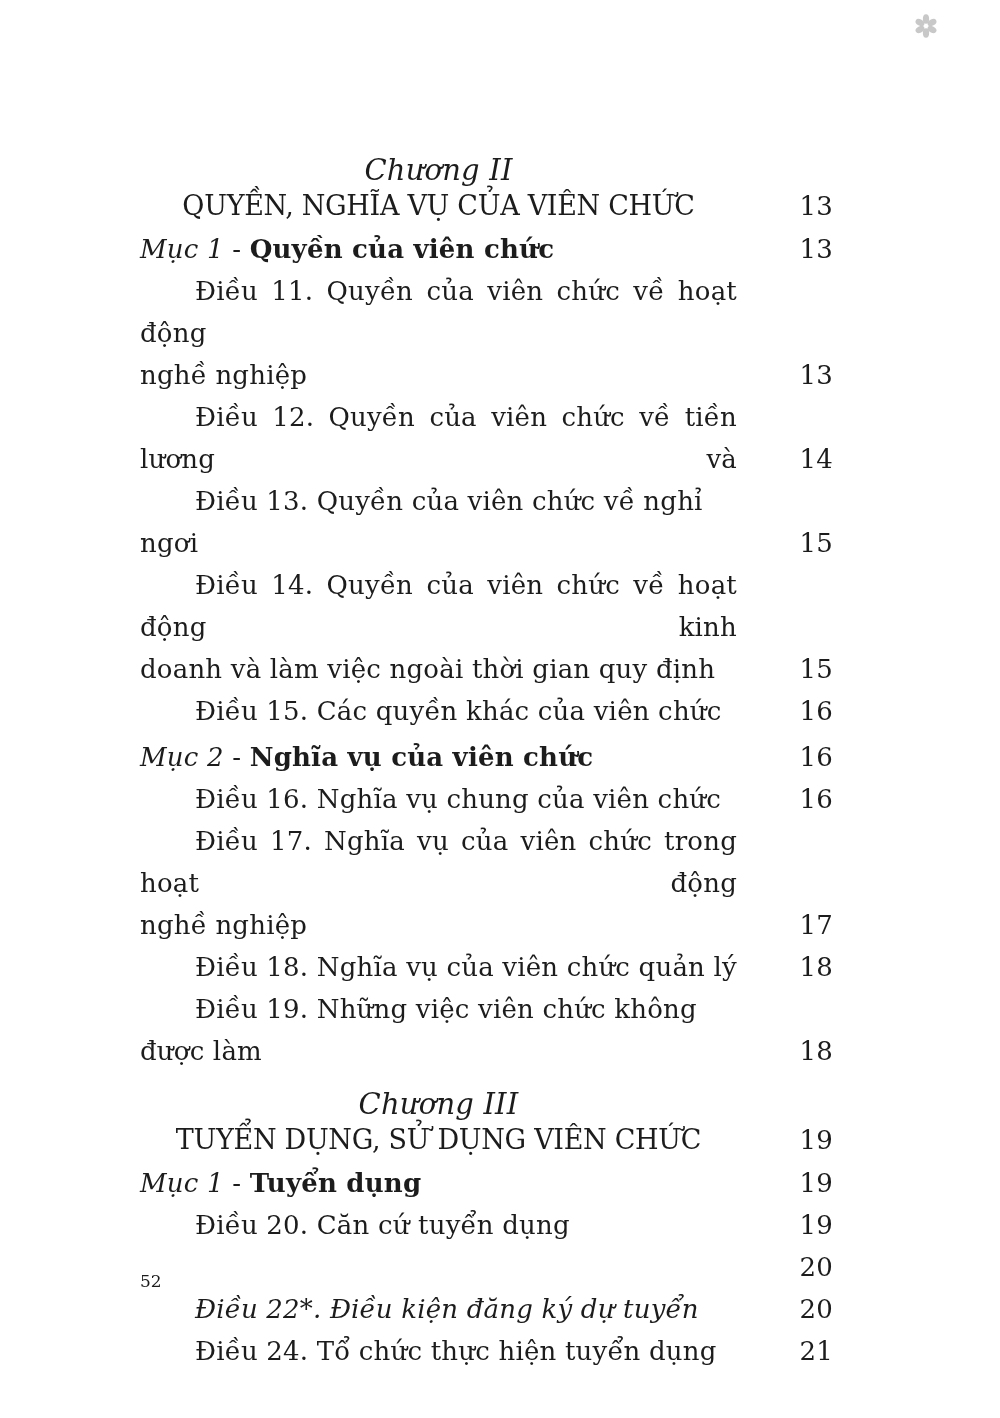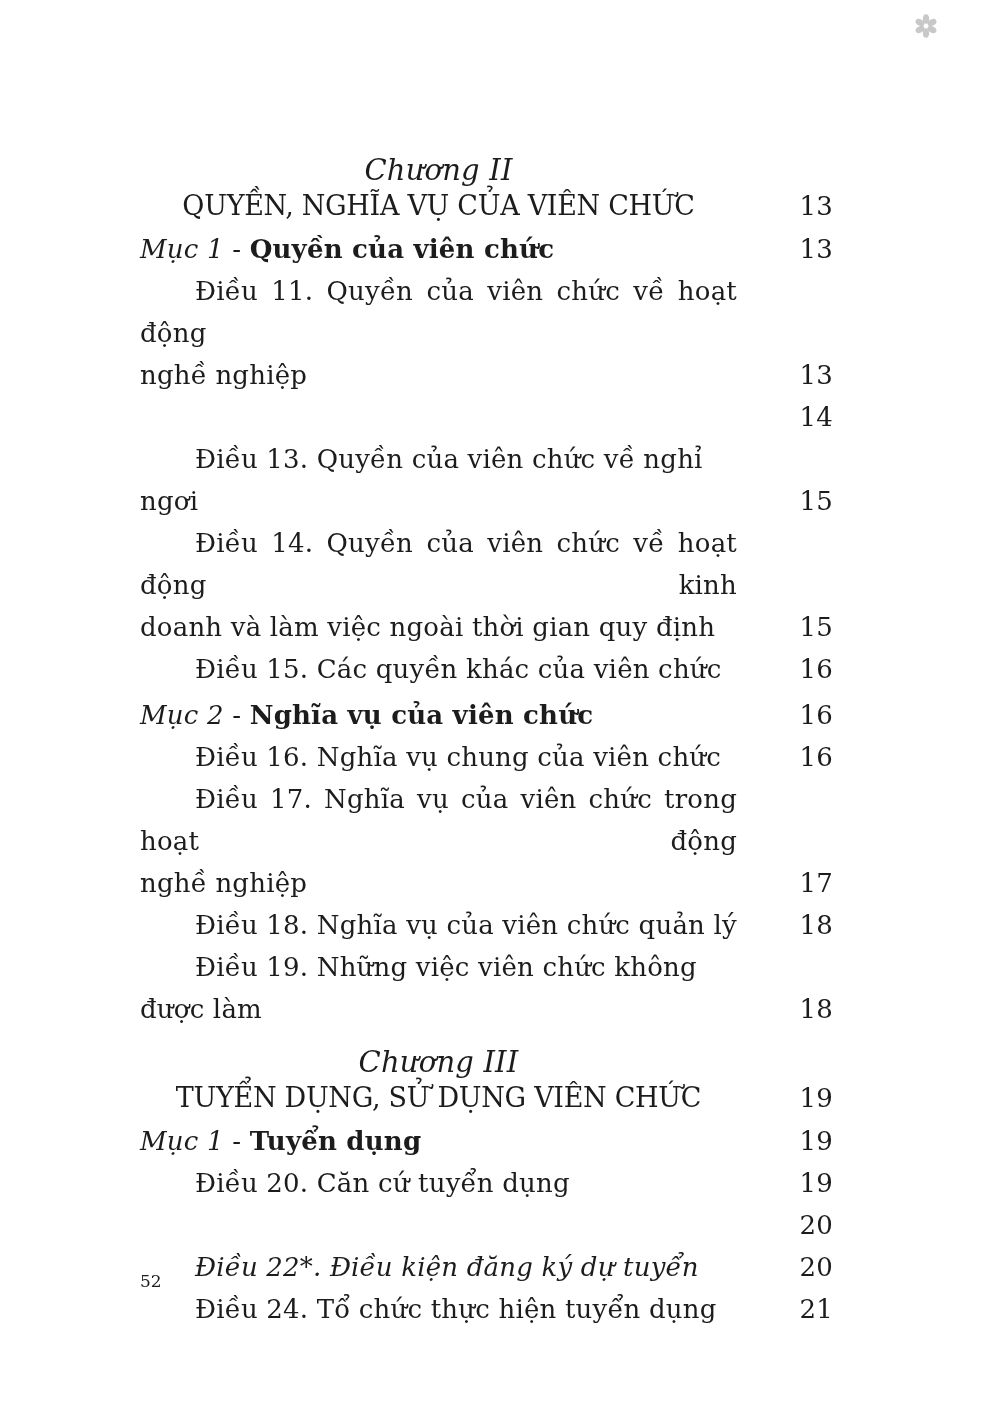--- a/index.html
+++ b/index.html
@@ -113,20 +113,21 @@
       </div>
       <div class="row dieu">
         <div class="text-col">
           <div class="line first just">Điều 11. Quyền của viên chức về hoạt động</div>
           <div class="line cont">nghề nghiệp</div>
         </div>
         <div class="page-col">13</div>
       </div>
       <div class="row dieu">
         <div class="text-col">
+          <div class="line first just">Điều 12. Quyền của viên chức về tiền lương và</div>
         </div>
         <div class="page-col">14</div>
       </div>
       <div class="row dieu">
         <div class="text-col">
           <div class="line first">Điều 13. Quyền của viên chức về nghỉ ngơi</div>
         </div>
         <div class="page-col">15</div>
       </div>
       <div class="row dieu">

